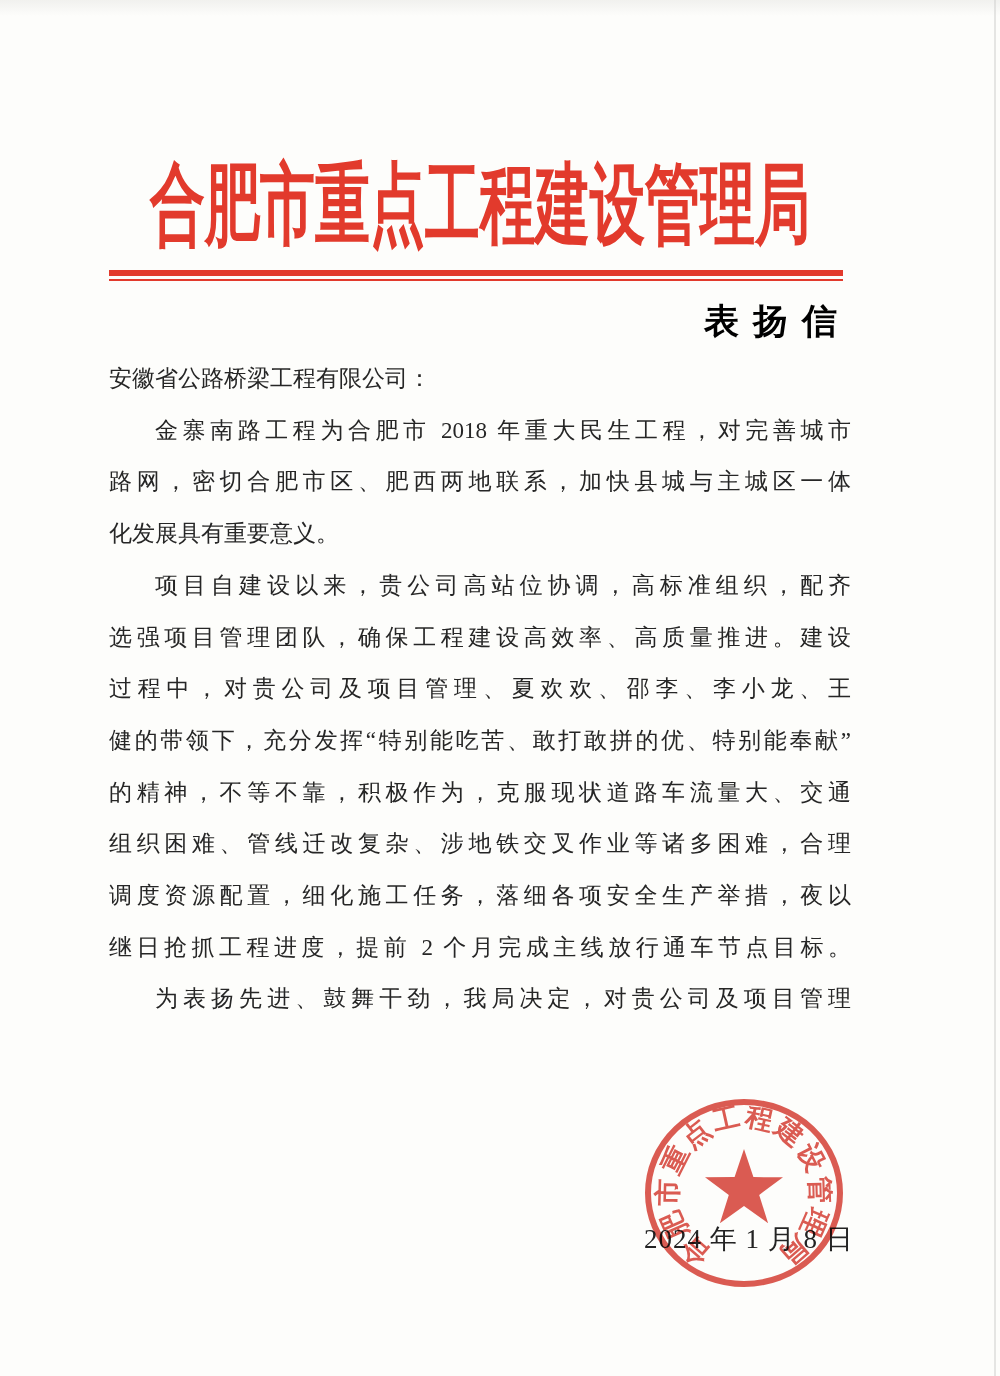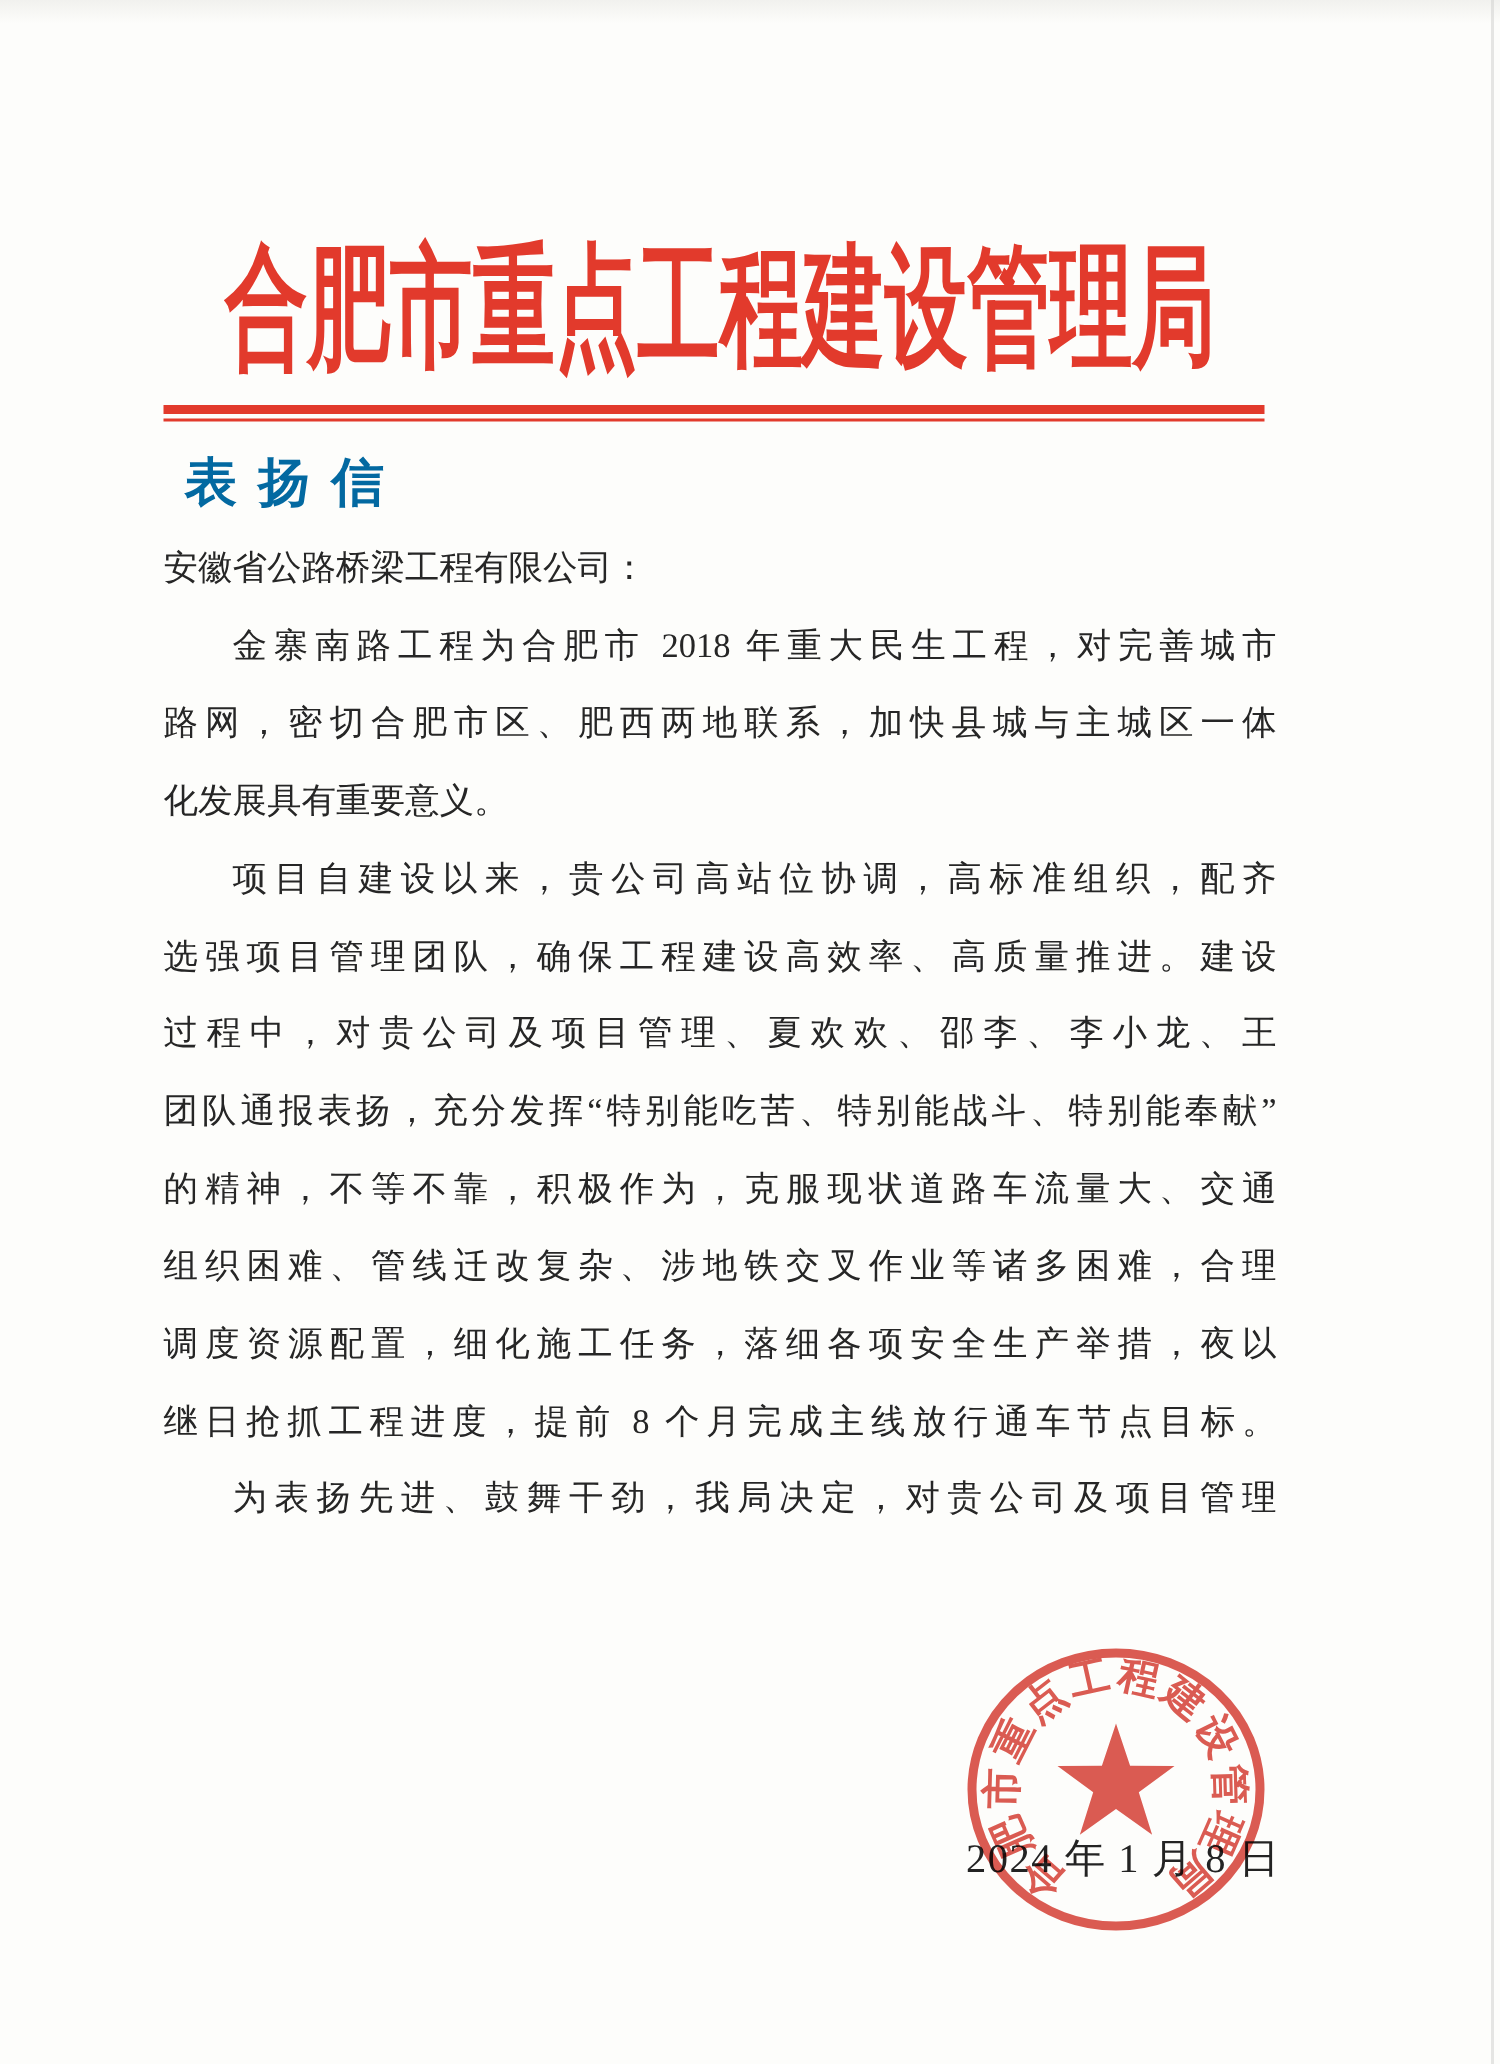--- a/index.html
+++ b/index.html
@@ -25,21 +25,21 @@
     font-size:55px;font-weight:bold;white-space:nowrap;
     transform:scaleY(1.62);transform-origin:center top;
     letter-spacing:0px;
   }
   .head-rule{
     position:absolute;top:270px;left:109px;width:734px;height:3px;
     border-top:6px solid #e23a2c;border-bottom:2px solid #e23a2c;
   }
   .doc-title{
     position:absolute;top:298px;left:109px;width:742px;
-    text-align:left;color:#0369a1;
+    text-align:right;color:#000000;
     font-size:35px;font-weight:bold;letter-spacing:14px;text-indent:14px;
   }
   
   .body-block{
     position:absolute;top:353px;left:109px;width:742px;
     color:#262626;font-size:23px;line-height:51.7px;
   }
   .ln{white-space:normal;}
   .jst{text-align:justify;text-align-last:justify;}
   .ind{text-indent:2em;}
@@ -74,25 +74,25 @@
 <div class="doc-title">表扬信</div>
 
 <div class="body-block">
   <div class="ln">安徽省公路桥梁工程有限公司：</div>
   <div class="ln ind jst">金寨南路工程为合肥市 2018 年重大民生工程，对完善城市</div>
   <div class="ln jst">路网，密切合肥市区、肥西两地联系，加快县城与主城区一体</div>
   <div class="ln">化发展具有重要意义。</div>
   <div class="ln ind jst">项目自建设以来，贵公司高站位协调，高标准组织，配齐</div>
   <div class="ln jst">选强项目管理团队，确保工程建设高效率、高质量推进。建设</div>
   <div class="ln jst">过程中，对贵公司及项目管理、夏欢欢、邵李、李小龙、王</div>
-  <div class="ln jst">团队通报表扬，充分发挥“特别能吃苦、特别能战斗、特别能奉献”</div>
+  <div class="ln jst">健的带领下，充分发挥“特别能吃苦、敢打敢拼的优、特别能奉献”</div>
   <div class="ln jst">的精神，不等不靠，积极作为，克服现状道路车流量大、交通</div>
   <div class="ln jst">组织困难、管线迁改复杂、涉地铁交叉作业等诸多困难，合理</div>
   <div class="ln jst">调度资源配置，细化施工任务，落细各项安全生产举措，夜以</div>
-  <div class="ln jst">继日抢抓工程进度，提前 8 个月完成主线放行通车节点目标。</div>
+  <div class="ln jst">继日抢抓工程进度，提前 2 个月完成主线放行通车节点目标。</div>
   <div class="ln ind jst">为表扬先进、鼓舞干劲，我局决定，对贵公司及项目管理</div>
 </div>
 
 <div class="date-line">2024 年 1 月 8 日</div>
 
 <div class="seal">
   <svg width="206" height="196" viewBox="0 0 206 196" xmlns="http://www.w3.org/2000/svg">
     <ellipse cx="103" cy="97" rx="96" ry="91" fill="none" stroke="#d8453b" stroke-width="6"></ellipse>
     <polygon fill="#d8453b" points="103,53 112.4,81.1 142,81.3 118.2,98.9 127.1,127.2 103,110 78.9,127.2 87.8,98.9 64,81.3 93.6,81.1"></polygon>
     <defs>

